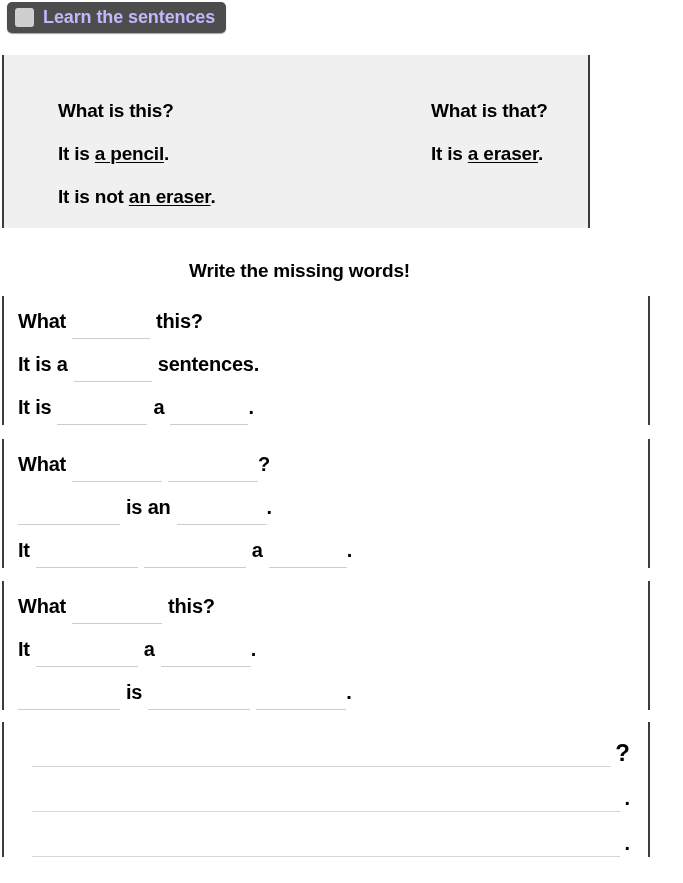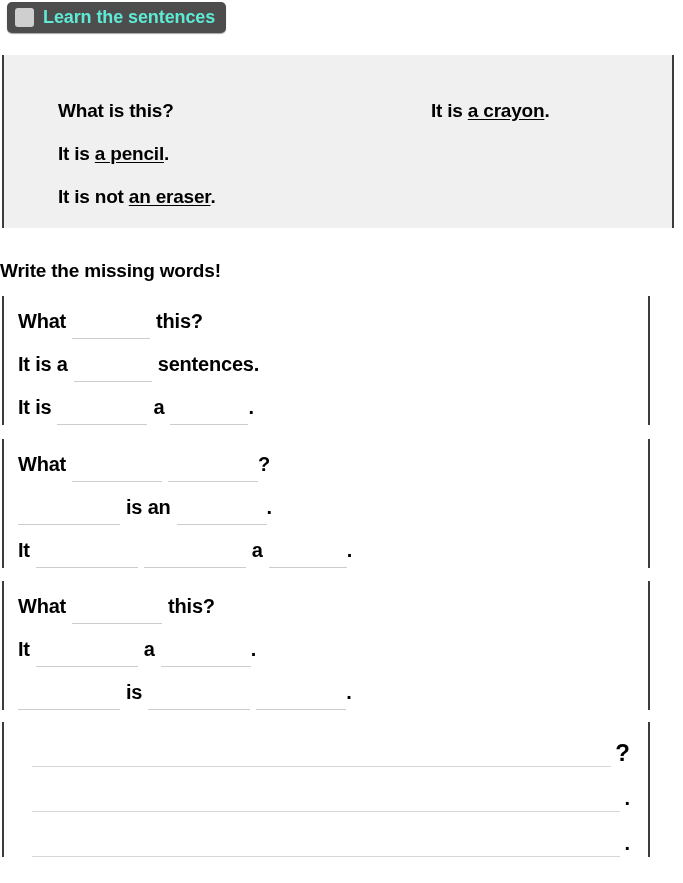--- a/index.html
+++ b/index.html
@@ -33,35 +33,35 @@
   }
   .header-icon {
     width: 19px;
     height: 19px;
     background: #cfcfcf;
     border-radius: 3px;
     flex: 0 0 auto;
     margin-right: 9px;
   }
   .header-title {
-    color: #5eead4;
+    color: #c4b5fd;
     font-size: 18px;
     font-weight: bold;
     letter-spacing: -0.1px;
     white-space: nowrap;
     line-height: 1;
     padding-bottom: 1px;
   }
 
   
   .example-box {
     position: absolute;
     left: 2px;
     top: 55px;
-    width: 672px;
+    width: 588px;
     height: 173px;
     box-sizing: border-box;
     background: #f0f0f0;
     border-left: 2px solid #3c3c3c;
     border-right: 2px solid #3c3c3c;
   }
   .example-cols {
     position: absolute;
     left: 0;
     top: 0;
@@ -86,20 +86,21 @@
     text-underline-offset: 2px;
     margin-top: 46px;
   }
 
   
   .instruction {
     position: absolute;
     left: 0;
     top: 261px;
     width: 599px;
+    text-align: center;
     font-size: 19px;
     font-weight: bold;
     letter-spacing: -0.2px;
     line-height: 1;
   }
 
   
   .exercise-group {
     position: absolute;
     left: 2px;
@@ -183,21 +184,24 @@
       <div class="example-line">
         <span>It is </span><u>a pencil</u><span>.</span>
       </div>
       <div class="example-line">
         <span>It is not </span><u>an eraser</u><span>.</span>
       </div>
     </div>
 
     <div class="example-col right">
       <div class="example-line">
-        <span>It is </span><u>a crayon</u><span>.</span>
+        <span>What is that?</span><u></u><span></span>
+      </div>
+      <div class="example-line">
+        <span>It is </span><u>a eraser</u><span>.</span>
       </div>
     </div>
 
   </div>
 </div>
 
 <div class="instruction">Write the missing words!</div>
 
 <div class="exercise-group" style="top:296px;">
   <div class="exercise-line">

